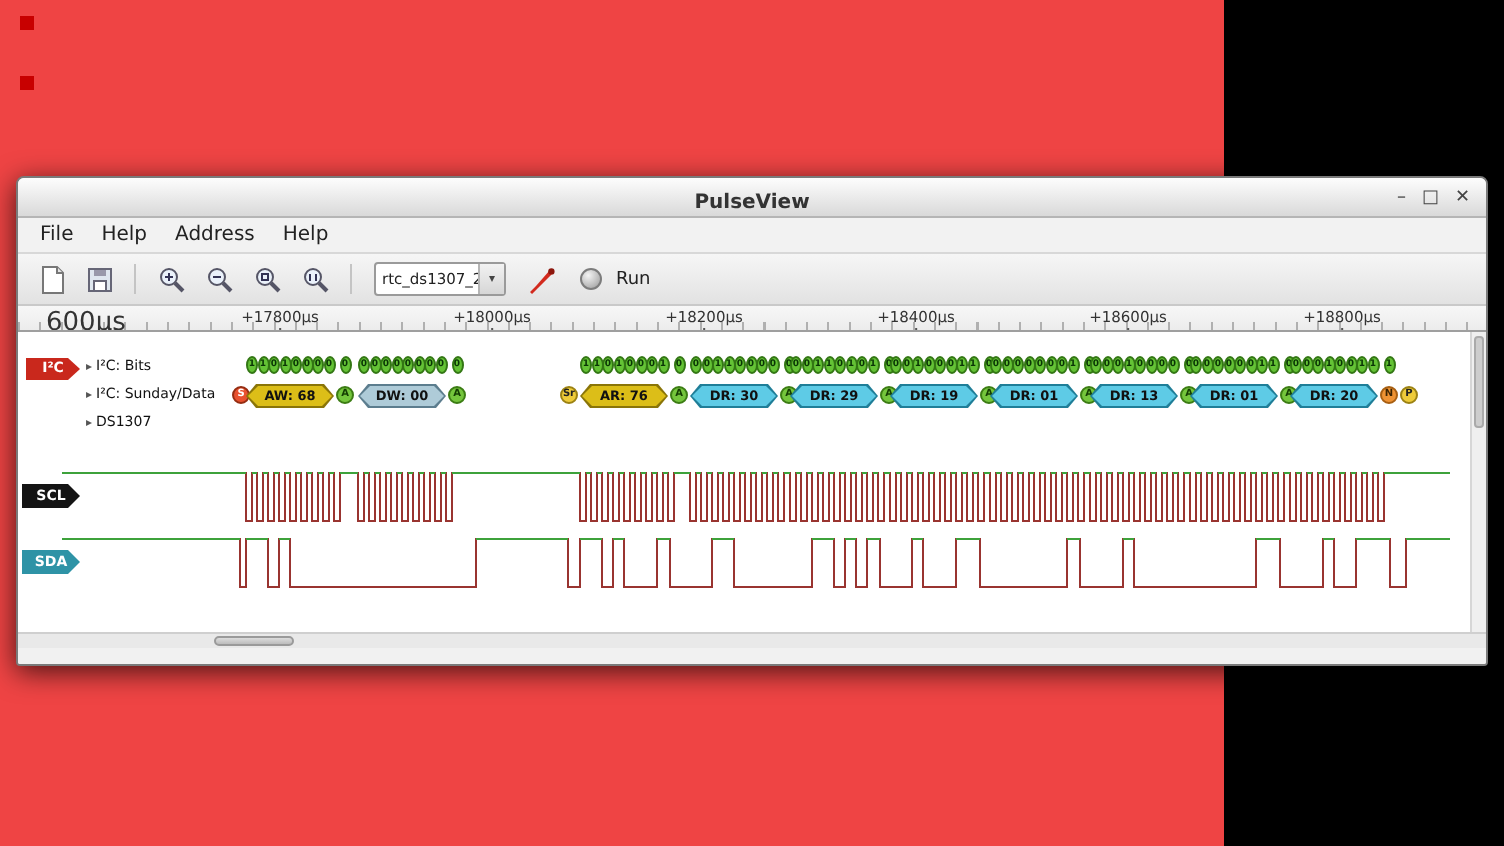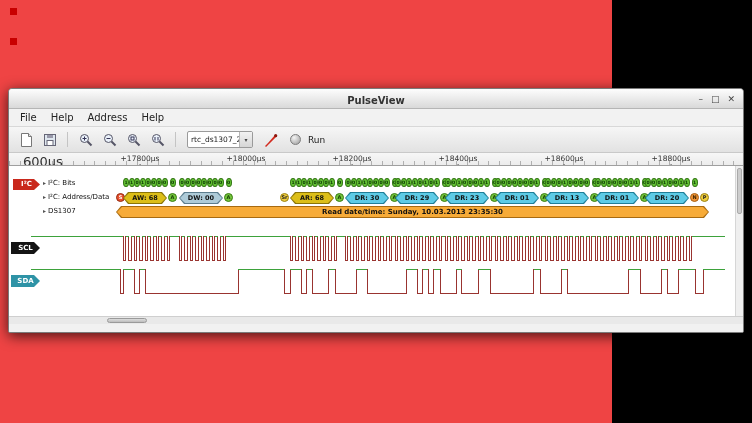--- a/index.html
+++ b/index.html
@@ -179,21 +179,21 @@
         <path id="scl-high" fill="none" stroke="#3da23b" stroke-width="1" d="M22.00 70.5H114.00M116.75 70.5H119.50M122.25 70.5H125.00M127.75 70.5H130.50M133.25 70.5H136.00M138.75 70.5H141.50M144.25 70.5H147.00M149.75 70.5H152.50M155.25 70.5H158.00M160.75 70.5H170.00M172.75 70.5H175.50M178.25 70.5H181.00M183.75 70.5H186.50M189.25 70.5H192.00M194.75 70.5H197.50M200.25 70.5H203.00M205.75 70.5H208.50M211.25 70.5H214.00M216.75 70.5H281.00M283.75 70.5H286.50M289.25 70.5H292.00M294.75 70.5H297.50M300.25 70.5H303.00M305.75 70.5H308.50M311.25 70.5H314.00M316.75 70.5H319.50M322.25 70.5H325.00M327.75 70.5H336.00M338.75 70.5H341.50M344.25 70.5H347.00M349.75 70.5H352.50M355.25 70.5H358.00M360.75 70.5H363.50M366.25 70.5H369.00M371.75 70.5H374.50M377.25 70.5H380.00M382.75 70.5H386.00M388.75 70.5H391.50M394.25 70.5H397.00M399.75 70.5H402.50M405.25 70.5H408.00M410.75 70.5H413.50M416.25 70.5H419.00M421.75 70.5H424.50M427.25 70.5H430.00M432.75 70.5H436.00M438.75 70.5H441.50M444.25 70.5H447.00M449.75 70.5H452.50M455.25 70.5H458.00M460.75 70.5H463.50M466.25 70.5H469.00M471.75 70.5H474.50M477.25 70.5H480.00M482.75 70.5H486.00M488.75 70.5H491.50M494.25 70.5H497.00M499.75 70.5H502.50M505.25 70.5H508.00M510.75 70.5H513.50M516.25 70.5H519.00M521.75 70.5H524.50M527.25 70.5H530.00M532.75 70.5H536.00M538.75 70.5H541.50M544.25 70.5H547.00M549.75 70.5H552.50M555.25 70.5H558.00M560.75 70.5H563.50M566.25 70.5H569.00M571.75 70.5H574.50M577.25 70.5H580.00M582.75 70.5H586.00M588.75 70.5H591.50M594.25 70.5H597.00M599.75 70.5H602.50M605.25 70.5H608.00M610.75 70.5H613.50M616.25 70.5H619.00M621.75 70.5H624.50M627.25 70.5H630.00M632.75 70.5H636.00M638.75 70.5H641.50M644.25 70.5H647.00M649.75 70.5H652.50M655.25 70.5H658.00M660.75 70.5H663.50M666.25 70.5H669.00M671.75 70.5H674.50M677.25 70.5H680.00M682.75 70.5H716.00"></path>
         <path id="sda-main" fill="none" stroke="#993430" stroke-width="1" d="M22 103.5H111.00V127.5H114.00V103.5H125.00V127.5H130.50V103.5H136.00V127.5H229.00V103.5H275.00V127.5H281.00V103.5H292.00V127.5H297.50V103.5H303.00V127.5H319.50V103.5H326.00V127.5H347.00V103.5H358.00V127.5H397.00V103.5H408.00V127.5H413.50V103.5H419.00V127.5H424.50V103.5H431.00V127.5H447.00V103.5H452.50V127.5H469.00V103.5H481.00V127.5H524.50V103.5H531.00V127.5H552.50V103.5H558.00V127.5H619.00V103.5H631.00V127.5H652.50V103.5H658.00V127.5H669.00V103.5H686.00V127.5H694.00V103.5H716"></path>
         <path id="sda-high" fill="none" stroke="#3da23b" stroke-width="1" d="M22.00 103.5H111.00M114.00 103.5H125.00M130.50 103.5H136.00M229.00 103.5H275.00M281.00 103.5H292.00M297.50 103.5H303.00M319.50 103.5H326.00M347.00 103.5H358.00M397.00 103.5H408.00M413.50 103.5H419.00M424.50 103.5H431.00M447.00 103.5H452.50M469.00 103.5H481.00M524.50 103.5H531.00M552.50 103.5H558.00M619.00 103.5H631.00M652.50 103.5H658.00M669.00 103.5H686.00M694.00 103.5H716.00"></path>
       </svg>
 
       <div class="chan-tag tag-i2c">I²C</div>
       <div class="row-label lbl-bits">
         <span class="tri">▸</span><span>I²C: Bits</span>
       </div>
       <div class="row-label lbl-addr">
-        <span class="tri">▸</span><span>I²C: Address/Data</span>
+        <span class="tri">▸</span><span>I²C: Sunday/Data</span>
       </div>
       <div class="row-label lbl-ds">
         <span class="tri">▸</span><span>DS1307</span>
       </div>
 
       <div id="anno-bits">
           <span class="bit" style="left: 114px;">1</span>
           <span class="bit" style="left: 119.5px;">1</span>
           <span class="bit" style="left: 125px;">0</span>
           <span class="bit" style="left: 130.5px;">1</span>
@@ -289,33 +289,33 @@
           <div class="hexa addr-write" style="left: 114px; width: 44px;">
             <div class="hexa-in">AW: 68</div>
           </div>
           <span class="evc ack" style="left: 159px;">A</span>
           <div class="hexa data-write" style="left: 170px; width: 44px;">
             <div class="hexa-in">DW: 00</div>
           </div>
           <span class="evc ack" style="left: 215px;">A</span>
           <span class="evc restart" style="left: 271px;">Sr</span>
           <div class="hexa addr-read" style="left: 281px; width: 44px;">
-            <div class="hexa-in">AR: 68</div>
+            <div class="hexa-in">AR: 76</div>
           </div>
           <span class="evc ack" style="left: 326px;">A</span>
           <div class="hexa data-read" style="left: 336px; width: 44px;">
             <div class="hexa-in">DR: 30</div>
           </div>
           <span class="evc ack" style="left: 381px;">A</span>
           <div class="hexa data-read" style="left: 386px; width: 44px;">
             <div class="hexa-in">DR: 29</div>
           </div>
           <span class="evc ack" style="left: 431px;">A</span>
           <div class="hexa data-read" style="left: 436px; width: 44px;">
-            <div class="hexa-in">DR: 23</div>
+            <div class="hexa-in">DR: 19</div>
           </div>
           <span class="evc ack" style="left: 481px;">A</span>
           <div class="hexa data-read" style="left: 486px; width: 44px;">
             <div class="hexa-in">DR: 01</div>
           </div>
           <span class="evc ack" style="left: 531px;">A</span>
           <div class="hexa data-read" style="left: 536px; width: 44px;">
             <div class="hexa-in">DR: 13</div>
           </div>
           <span class="evc ack" style="left: 581px;">A</span>
@@ -323,23 +323,20 @@
             <div class="hexa-in">DR: 01</div>
           </div>
           <span class="evc ack" style="left: 631px;">A</span>
           <div class="hexa data-read" style="left: 636px; width: 44px;">
             <div class="hexa-in">DR: 20</div>
           </div>
           <span class="evc nack" style="left: 681px;">N</span>
           <span class="evc stop" style="left: 691px;">P</span>
         </div>
 
-      <div class="ds-bar hexa" style="left: 107px; width: 593px;">
-        <div class="hexa-in">Read date/time: Sunday, 10.03.2013 23:35:30</div>
-      </div>
 
       <div class="chan-tag tag-scl">SCL</div>
       <div class="chan-tag tag-sda">SDA</div>
 
       <div class="vscroll">
         <div class="vthumb"></div>
       </div>
     </div>
 
     <div class="hscroll">

